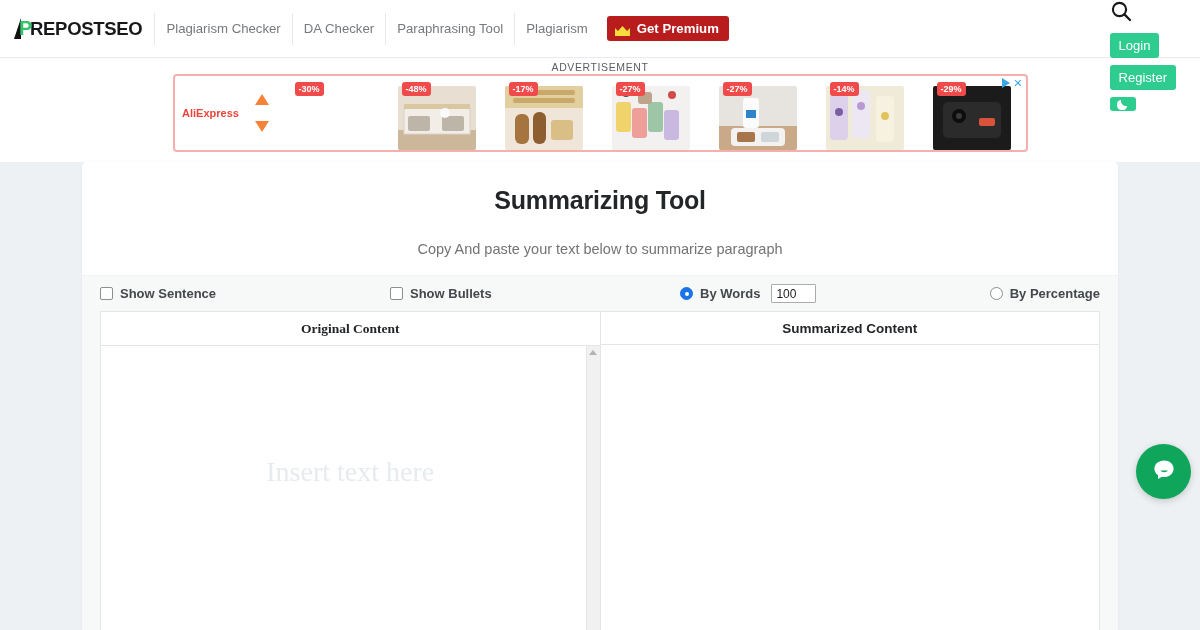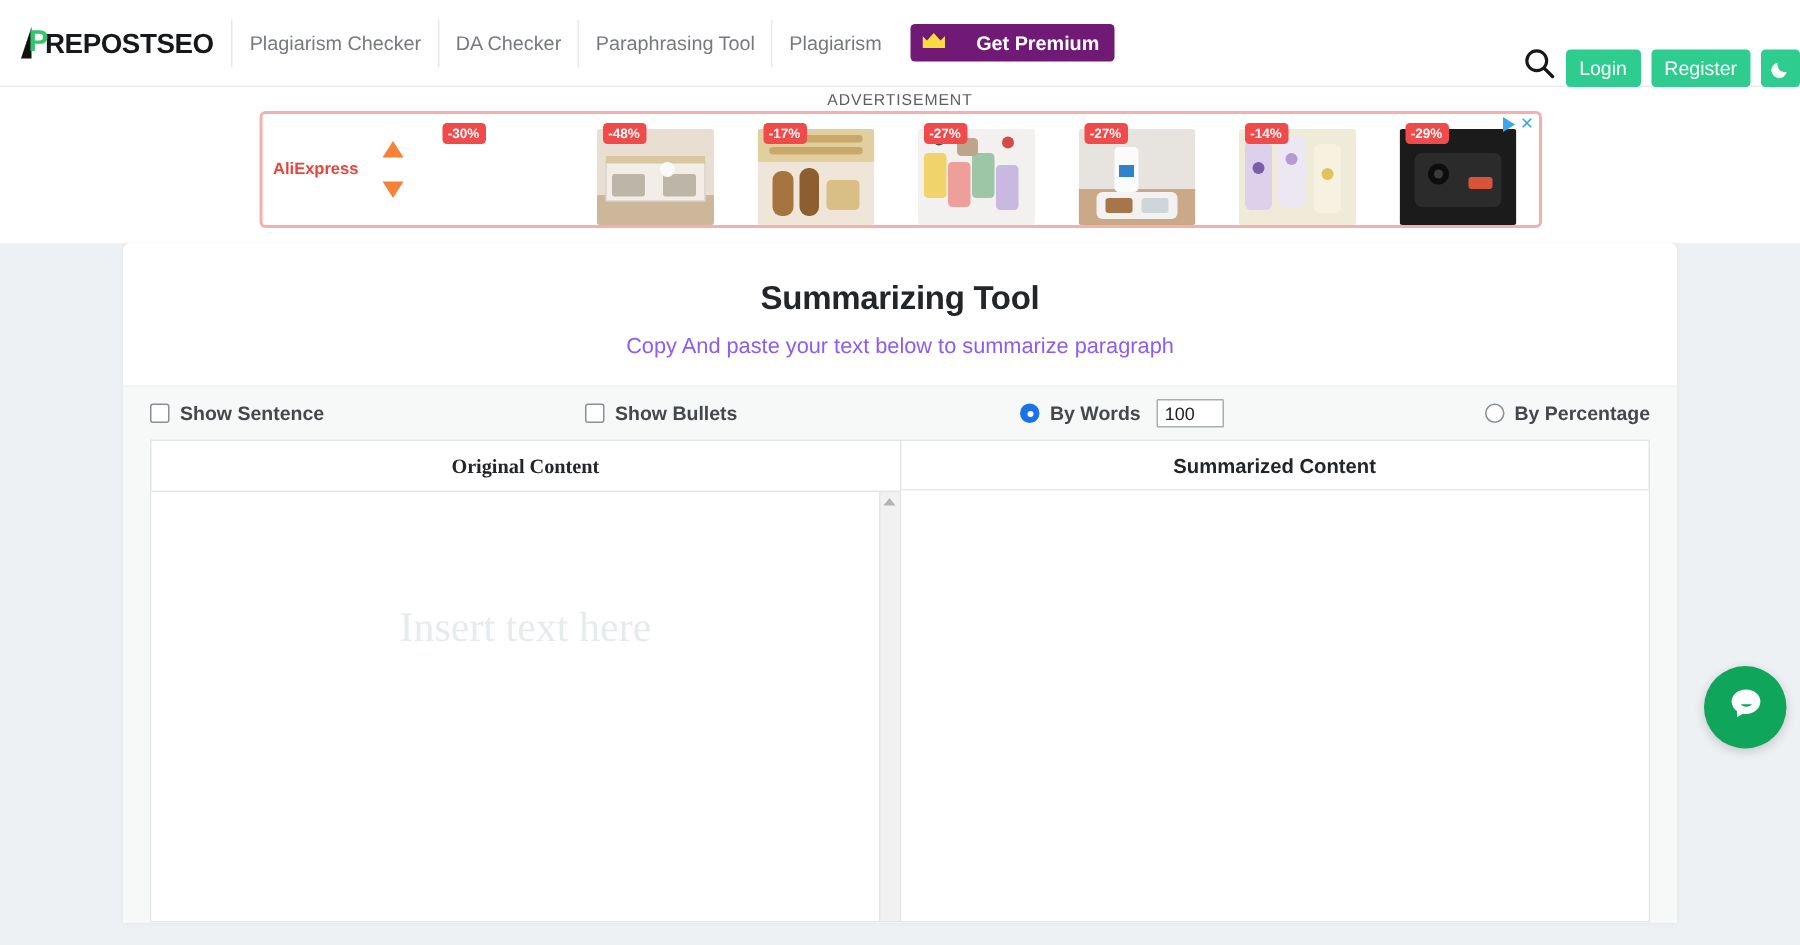--- a/index.html
+++ b/index.html
@@ -49,30 +49,30 @@
     border-left: 1px solid #e6e9ec;
   }
   .nav-item {
     font-size: 13.2px; color: #76797d;
     padding: 0 11px; line-height: 32px;
     border-right: 1px solid #e6e9ec;
     white-space: nowrap; cursor: pointer;
   }
   .nav-item:last-child { border-right: none; }
   .premium-btn {
-    background: #701a75; color: #fff;
+    background: #b91c1c; color: #fff;
     font-size: 13.2px; font-weight: bold;
     padding: 5px 10px 5px 8px; border-radius: 3px;
-    display: flex; align-items: flex-start; gap: 21px;
+    display: flex; align-items: flex-end; gap: 7px;
     margin-left: 8px; cursor: pointer;
   }
   .crown { width: 15px; height: 11px; position: relative; display:block; }
   .header-right {
-    position: absolute; right: 0; top: 0; height: 58px;
-    display: flex; align-items: flex-end; gap: 7px;
+    position: absolute; right: 24px; top: 0; height: 58px;
+    display: flex; align-items: flex-start; gap: 7px; flex-direction: column;
   }
   .search-ico { cursor: pointer; display: block; }
   .auth-btn {
     background: #2ecc8f; color: #fff; font-size: 13px;
     padding: 5px 9px; border-radius: 3px; cursor: pointer;
     line-height: 15px;
   }
   .moon-btn {
     background: #2ecc8f; color: #fff; border-radius: 3px;
     width: 26px; height: 25px; display: flex;
@@ -136,26 +136,26 @@
   
   .card {
     position: absolute; left: 82px; top: 162px;
     width: 1036px; background: #fff;
     border-radius: 5px 5px 0 0;
     box-shadow: 0 0 3px rgba(0,0,0,0.05);
     overflow: hidden;
   }
   .card-head { padding: 24px 0 18px; background: #fff; }
   .title {
-    text-align: center; font-size: 22px; font-weight: bold;
+    text-align: center; font-size: 25px; font-weight: bold;
     color: #232629; letter-spacing: -0.2px;
   }
   .subtitle {
-    text-align: center; font-size: 14.5px; color: #8b5cf6;
-    margin-top: 11px;
+    text-align: center; font-size: 14.5px; color: #737373;
+    margin-top: 26px;
   }
   .options {
     background: #f7f8f8; height: 36px;
     display: flex; align-items: center;
     padding: 0 18px; font-size: 13px;
     border-top: 1px solid #f0f1f2;
   }
   .opt { display: flex; align-items: center; gap: 7px; color: #44484c; font-weight: bold; }
   .cb {
     width: 13px; height: 13px; border: 1px solid #8a8f94;
@@ -184,21 +184,21 @@
   .panel-head {
     text-align: center; font-size: 13.5px; font-weight: bold;
     color: #232629; padding: 9px 0 8px;
     border-bottom: 1px solid #e3e5e7;
   }
   .panel-body {
     height: 286px; position: relative; background: #fff;
     display: flex; align-items: flex-start; justify-content: center;
   }
   .placeholder {
-    font-size: 28px; color: #e6ebed; margin-top: 75px;
+    font-size: 28px; color: #e6ebed; margin-top: 110px;
     font-weight: 400; user-select: none;
   }
   .vscroll {
     position: absolute; right: 0; top: 0; width: 14px; height: 100%;
     background: #f1f1f1; border-left: 1px solid #e6e6e6; cursor: pointer;
   }
   .vscroll .arrow {
     margin: 4px auto 0; width: 0; height: 0;
     border-left: 4px solid transparent; border-right: 4px solid transparent;
     border-bottom: 5px solid #b4b4b4;

